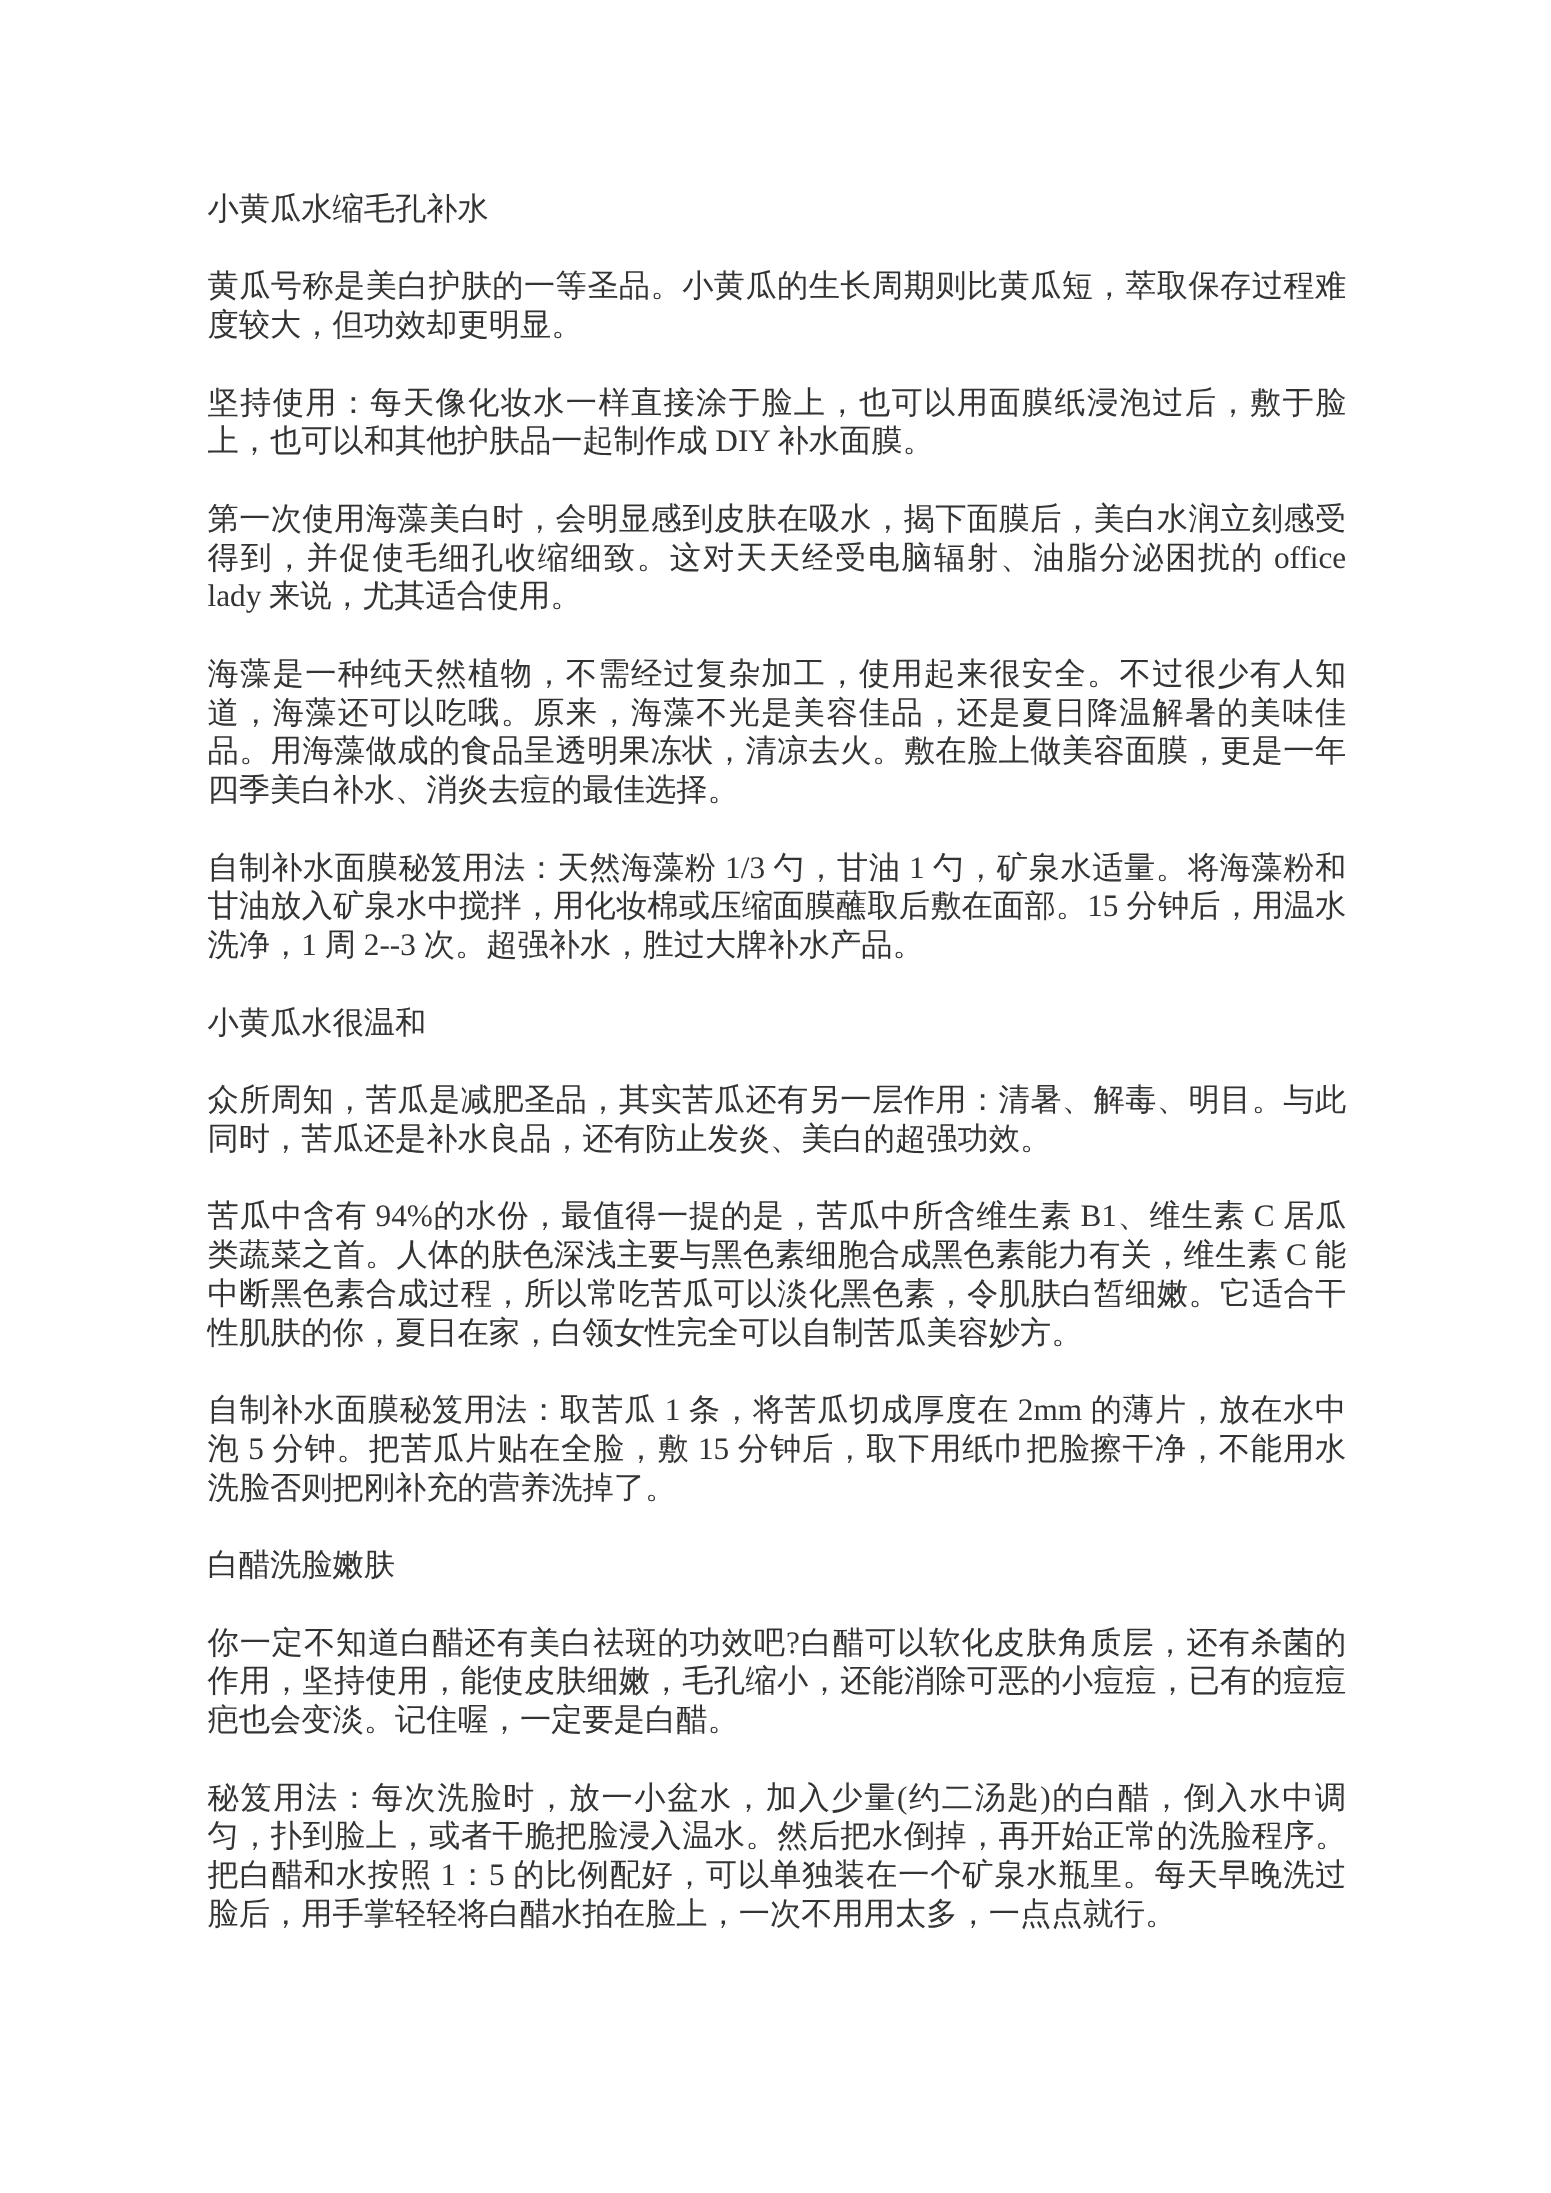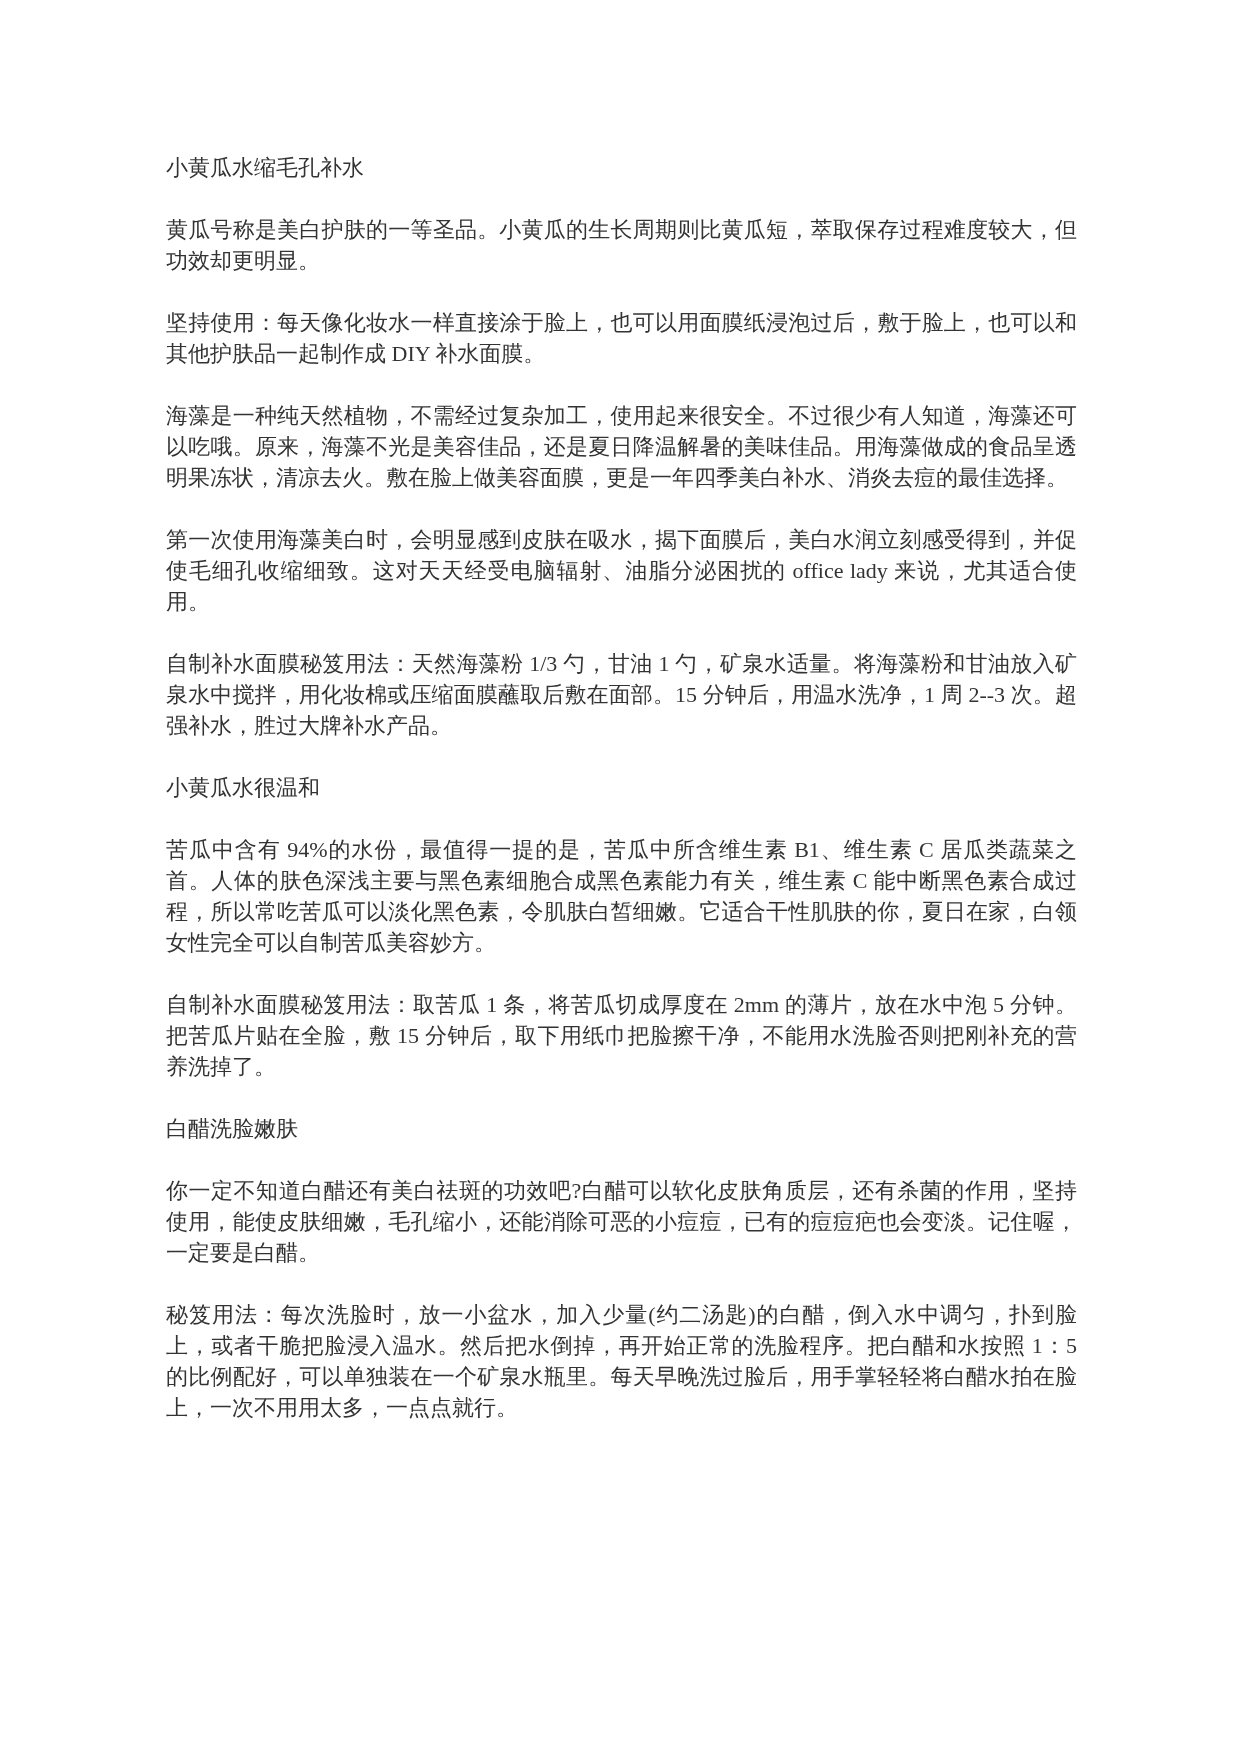--- a/index.html
+++ b/index.html
@@ -9,21 +9,21 @@
   }
   .page {
     position: relative;
     width: 1241px;
     height: 1754px;
     box-sizing: border-box;
     padding: 152px 164px 0 166px;
     background: #ffffff;
     color: #333333;
     font-family: "Liberation Serif", "DejaVu Serif", serif;
-    font-size: 22px;
+    font-size: 25px;
     line-height: 31px;
     text-align: justify;
     overflow: hidden;
   }
   .page p {
     margin: 0 0 31px 0;
   }
   .page p.heading {
     text-align: left;
   }
@@ -33,27 +33,28 @@
 
 <div class="page">
 
   <section>
     <p class="heading">小黄瓜水缩毛孔补水</p>
     <p>黄瓜号称是美白护肤的一等圣品。小黄瓜的生长周期则比黄瓜短，萃取保存过程难度较大，但功效却更明显。</p>
     <p>坚持使用：每天像化妆水一样直接涂于脸上，也可以用面膜纸浸泡过后，敷于脸上，也可以和其他护肤品一起制作成 DIY 补水面膜。</p>
   </section>
 
   <section>
+    <p>第一次使用海藻美白时，会明显感到皮肤在吸水，揭下面膜后，美白水润立刻感受得到，并促使毛细孔收缩细致。这对天天经受电脑辐射、油脂分泌困扰的 office lady 来说，尤其适合使用。</p>
     <p>海藻是一种纯天然植物，不需经过复杂加工，使用起来很安全。不过很少有人知道，海藻还可以吃哦。原来，海藻不光是美容佳品，还是夏日降温解暑的美味佳品。用海藻做成的食品呈透明果冻状，清凉去火。敷在脸上做美容面膜，更是一年四季美白补水、消炎去痘的最佳选择。</p>
-    <p>第一次使用海藻美白时，会明显感到皮肤在吸水，揭下面膜后，美白水润立刻感受得到，并促使毛细孔收缩细致。这对天天经受电脑辐射、油脂分泌困扰的 office lady 来说，尤其适合使用。</p>
     <p>自制补水面膜秘笈用法：天然海藻粉 1/3 勺，甘油 1 勺，矿泉水适量。将海藻粉和甘油放入矿泉水中搅拌，用化妆棉或压缩面膜蘸取后敷在面部。15 分钟后，用温水洗净，1 周 2--3 次。超强补水，胜过大牌补水产品。</p>
   </section>
 
   <section>
     <p class="heading">小黄瓜水很温和</p>
+    <p>众所周知，苦瓜是减肥圣品，其实苦瓜还有另一层作用：清暑、解毒、明目。与此同时，苦瓜还是补水良品，还有防止发炎、美白的超强功效。</p>
     <p>苦瓜中含有 94%的水份，最值得一提的是，苦瓜中所含维生素 B1、维生素 C 居瓜类蔬菜之首。人体的肤色深浅主要与黑色素细胞合成黑色素能力有关，维生素 C 能中断黑色素合成过程，所以常吃苦瓜可以淡化黑色素，令肌肤白皙细嫩。它适合干性肌肤的你，夏日在家，白领女性完全可以自制苦瓜美容妙方。</p>
     <p>自制补水面膜秘笈用法：取苦瓜 1 条，将苦瓜切成厚度在 2mm 的薄片，放在水中泡 5 分钟。把苦瓜片贴在全脸，敷 15 分钟后，取下用纸巾把脸擦干净，不能用水洗脸否则把刚补充的营养洗掉了。</p>
   </section>
 
   <section>
     <p class="heading">白醋洗脸嫩肤</p>
     <p>你一定不知道白醋还有美白祛斑的功效吧?白醋可以软化皮肤角质层，还有杀菌的作用，坚持使用，能使皮肤细嫩，毛孔缩小，还能消除可恶的小痘痘，已有的痘痘疤也会变淡。记住喔，一定要是白醋。</p>
     <p>秘笈用法：每次洗脸时，放一小盆水，加入少量(约二汤匙)的白醋，倒入水中调匀，扑到脸上，或者干脆把脸浸入温水。然后把水倒掉，再开始正常的洗脸程序。把白醋和水按照 1：5 的比例配好，可以单独装在一个矿泉水瓶里。每天早晚洗过脸后，用手掌轻轻将白醋水拍在脸上，一次不用用太多，一点点就行。</p>
   </section>
 

